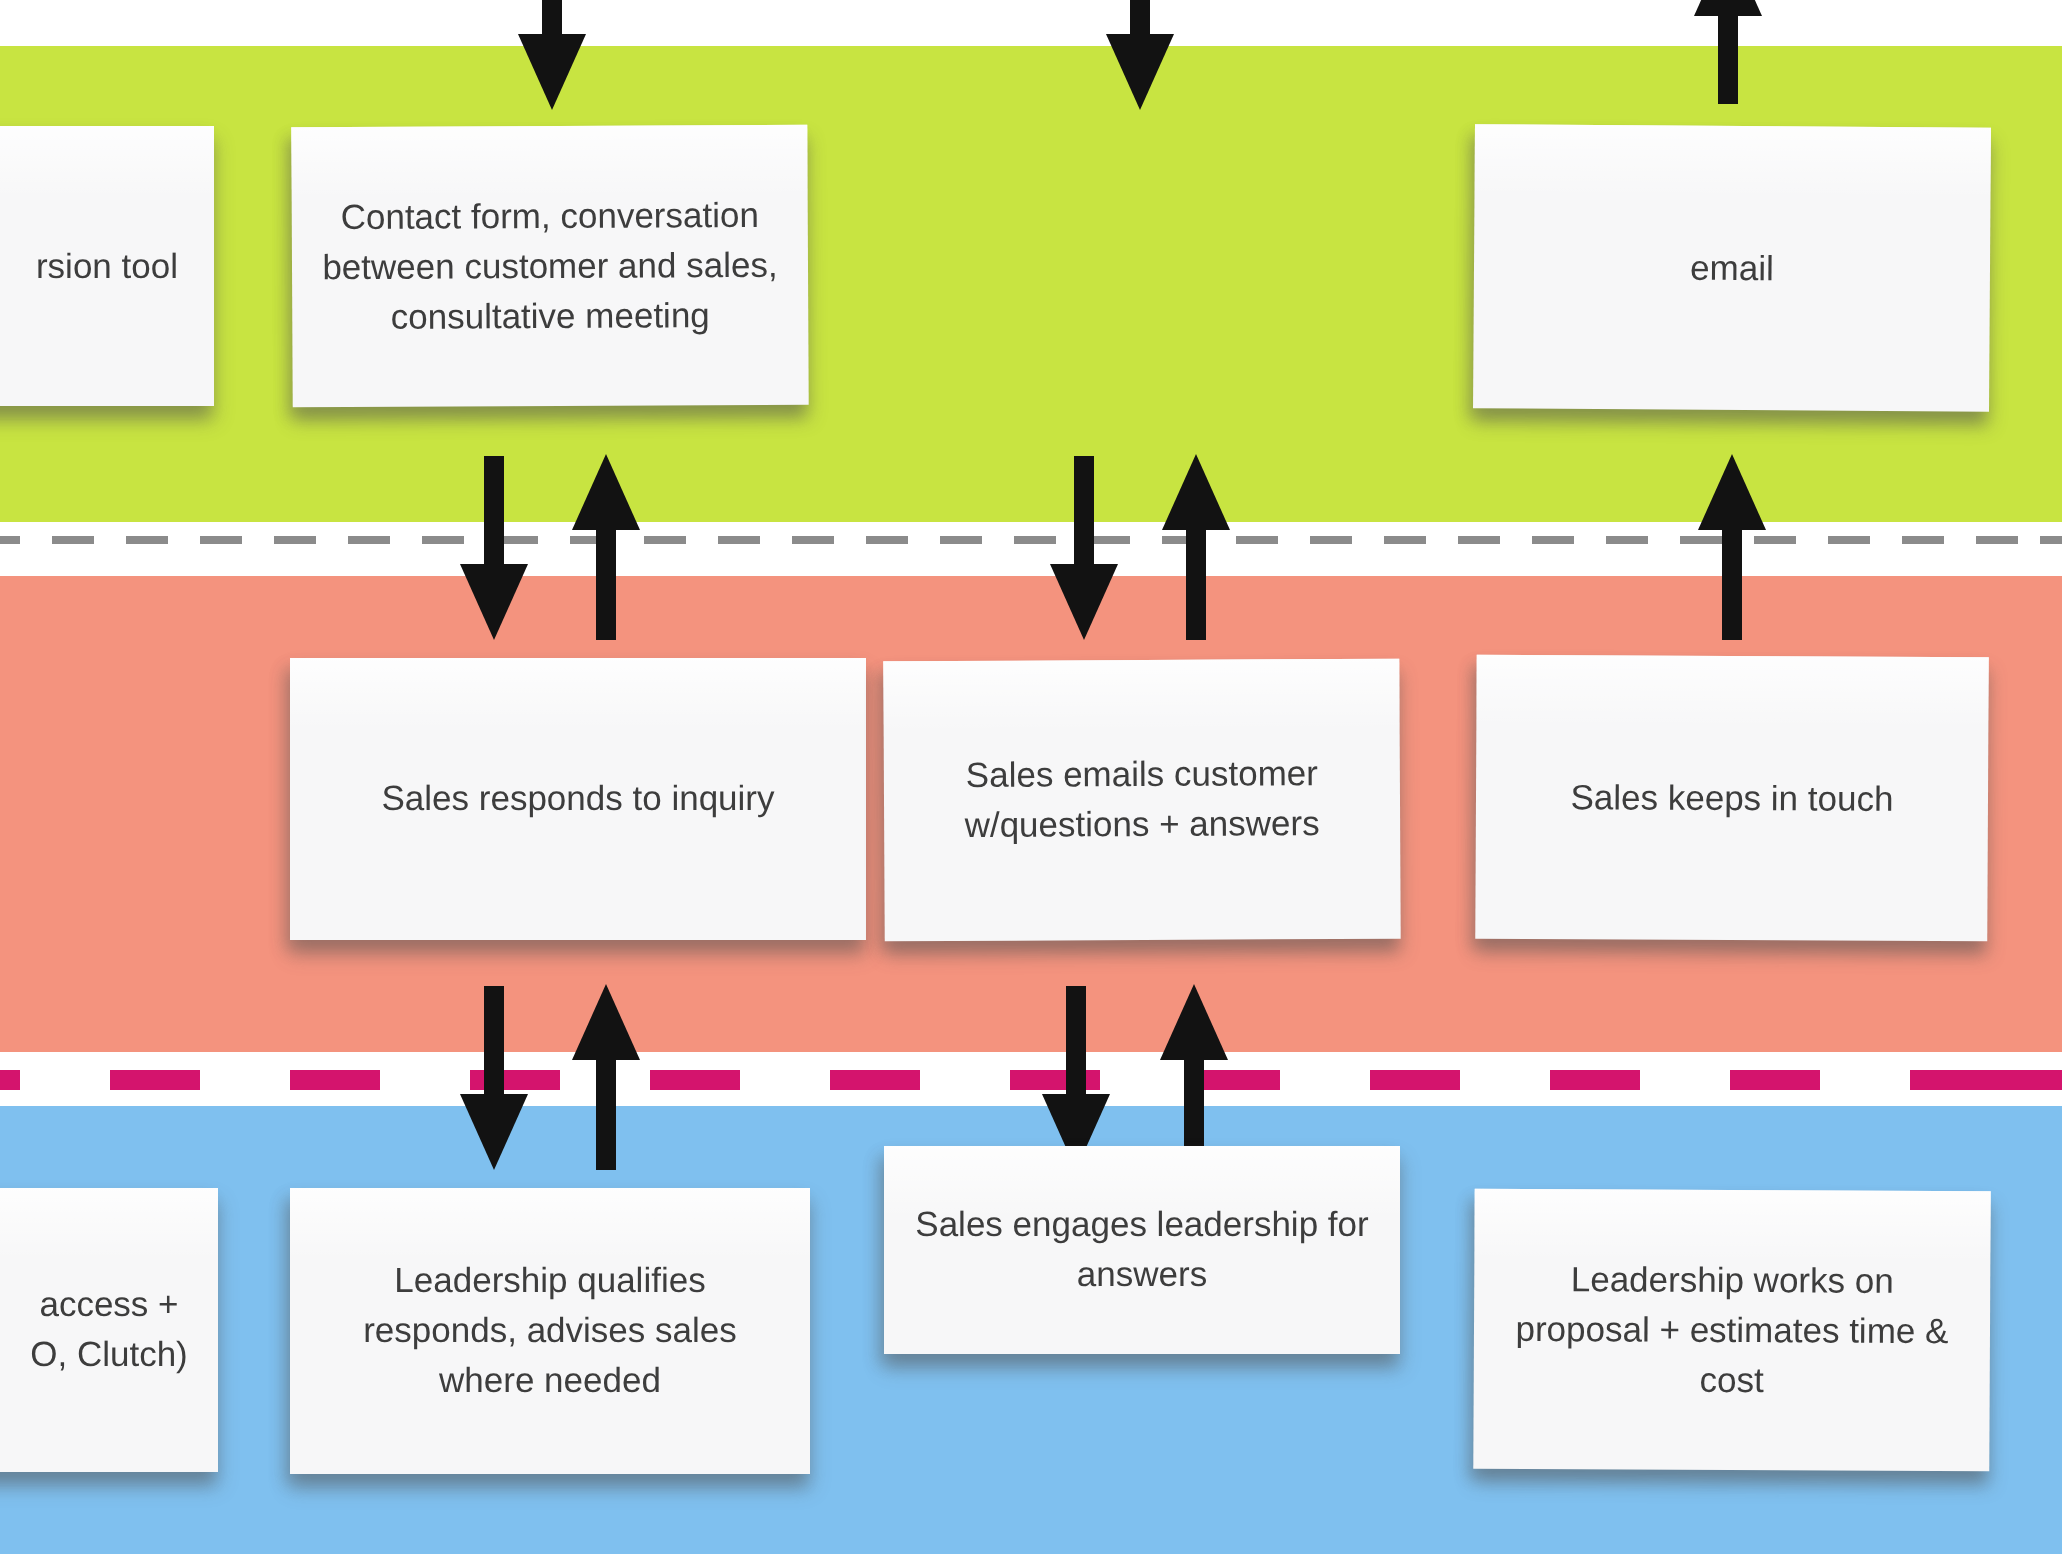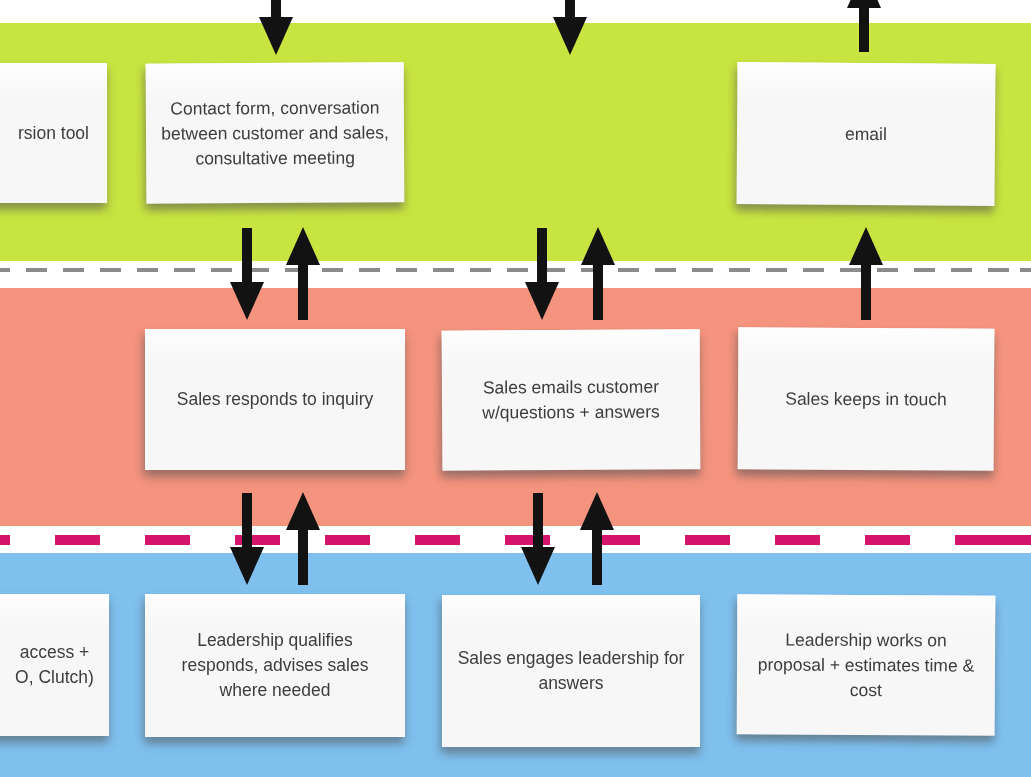--- a/index.html
+++ b/index.html
@@ -109,42 +109,42 @@
 
   <div class="note" style="left:146px;top:63px;width:258px;height:140px;transform:rotate(-0.3deg)">
     <div class="note-text">Contact form, conversation between customer and sales, consultative meeting</div>
   </div>
 
 
   <div class="note" style="left:737px;top:63px;width:258px;height:142px;transform:rotate(0.4deg)">
     <div class="note-text">email</div>
   </div>
 
-  <div class="note" style="left:145px;top:329px;width:260px;height:141px">
+  <div class="note" style="left:145px;top:329px;width:288px;height:141px">
     <div class="note-text">Sales responds to inquiry</div>
   </div>
 
   <div class="note" style="left:442px;top:330px;width:258px;height:140px;transform:rotate(-0.3deg)">
     <div class="note-text">Sales emails customer w/questions + answers</div>
   </div>
 
   <div class="note" style="left:738px;top:328px;width:256px;height:142px;transform:rotate(0.3deg)">
     <div class="note-text">Sales keeps in touch</div>
   </div>
 
   <div class="note clip-left" style="left:-151px;top:594px;width:260px;height:142px">
     <div class="note-text">access +
 O, Clutch)</div>
   </div>
 
   <div class="note" style="left:145px;top:594px;width:260px;height:143px">
     <div class="note-text">Leadership qualifies responds, advises sales where needed</div>
   </div>
 
-  <div class="note" style="left:442px;top:595px;width:258px;height:152px">
+  <div class="note" style="left:442px;top:573px;width:258px;height:104px">
     <div class="note-text">Sales engages leadership for answers</div>
   </div>
 
   <div class="note" style="left:737px;top:595px;width:258px;height:140px;transform:rotate(0.3deg)">
     <div class="note-text">Leadership works on proposal + estimates time &amp; cost</div>
   </div>
 
 </div>
 
 </body></html>

